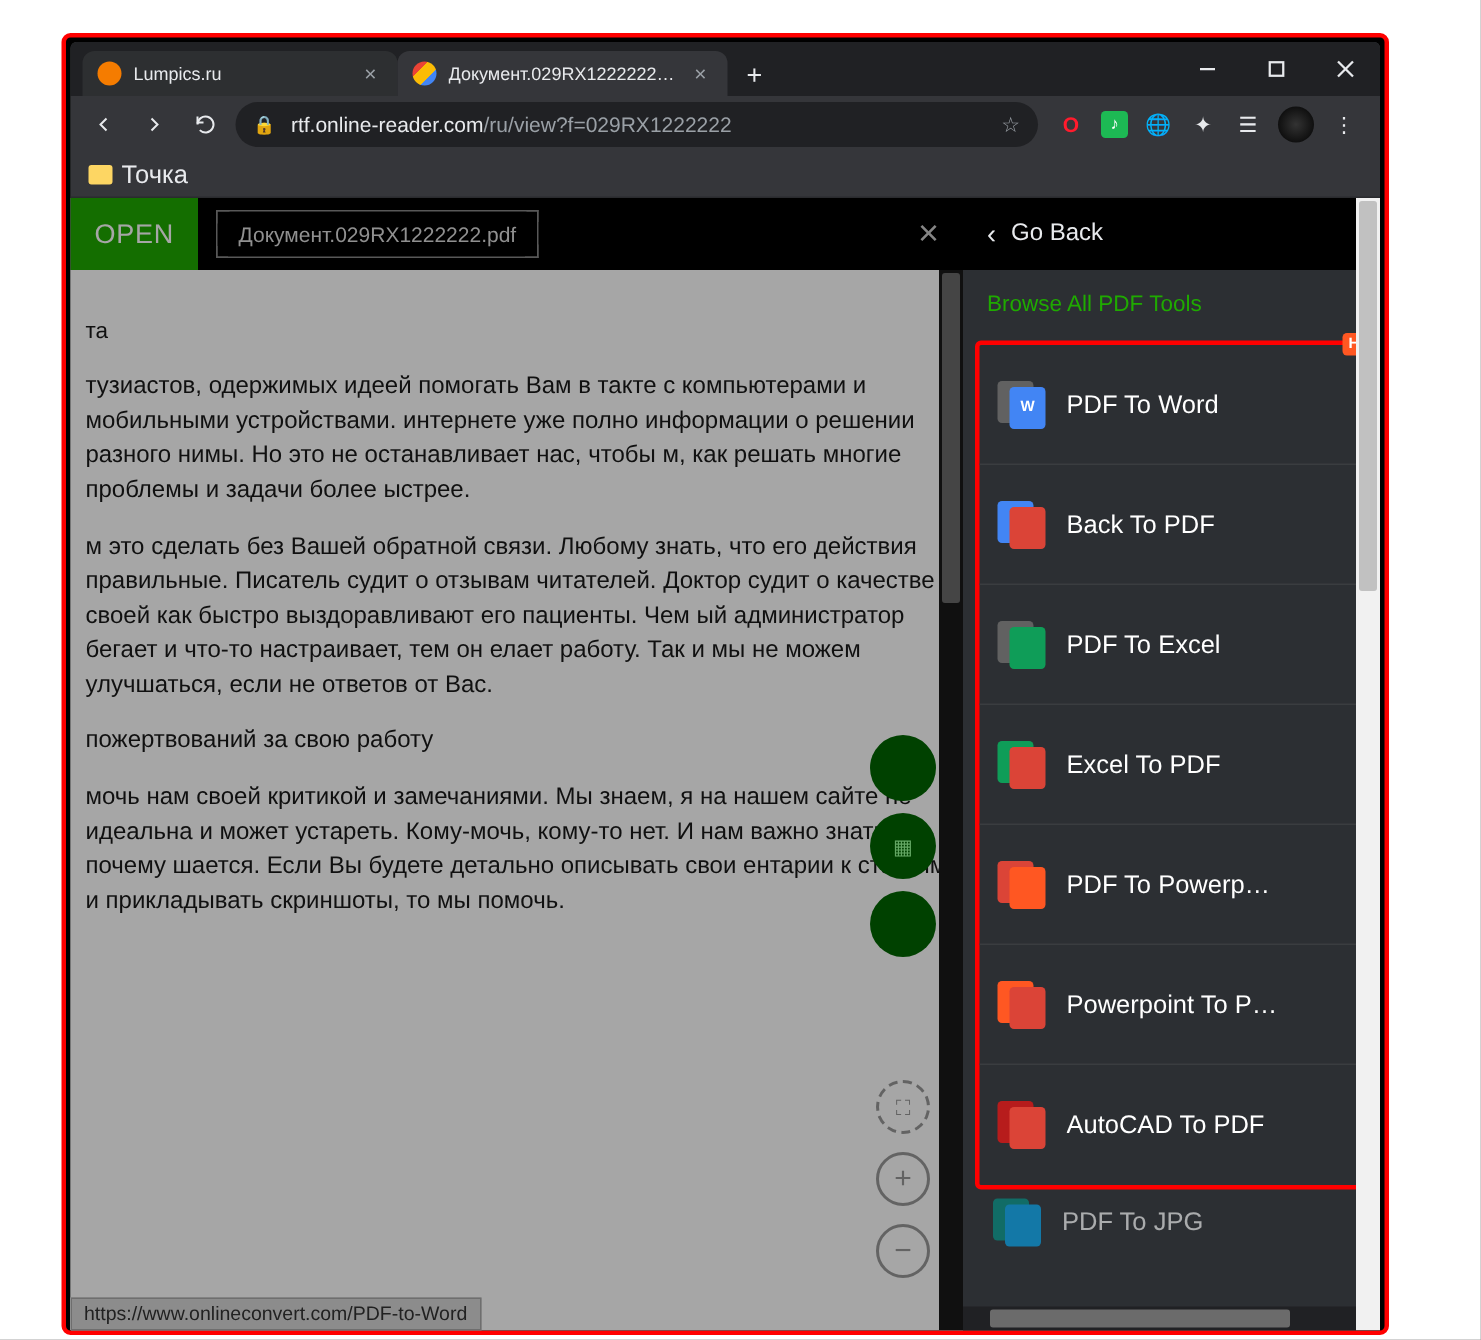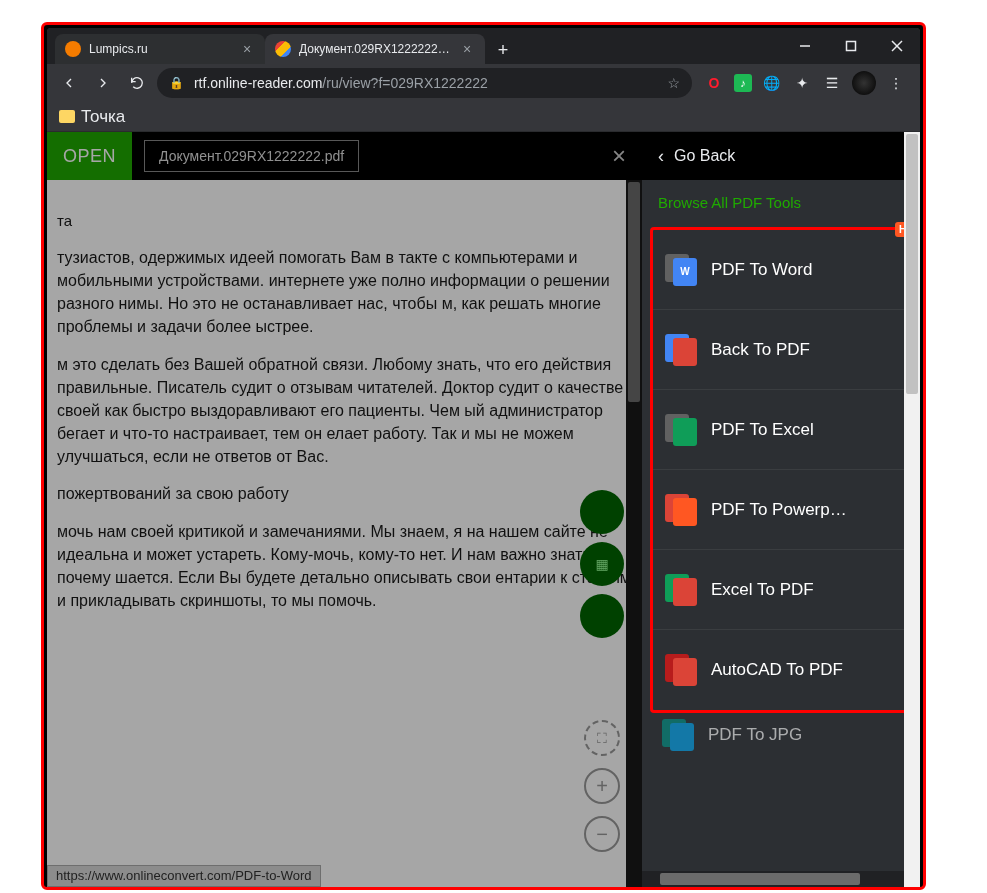--- a/index.html
+++ b/index.html
@@ -246,31 +246,38 @@
           </div>
           <div class="tool-item">
             <div class="tool-icon">
               <div class="back-sheet" style="background:#616161"></div>
               <div class="front-sheet" style="background:#0f9d58"></div>
             </div>
             <div class="tool-label">PDF To Excel</div>
           </div>
           <div class="tool-item">
             <div class="tool-icon">
+              <div class="back-sheet" style="background:#0f9d58"></div>
+              <div class="front-sheet" style="background:#db4437"></div>
+            </div>
+            <div class="tool-label">Excel To PDF</div>
+          </div>
+          <div class="tool-item">
+            <div class="tool-icon">
               <div class="back-sheet" style="background:#db4437"></div>
               <div class="front-sheet" style="background:#ff5722"></div>
             </div>
             <div class="tool-label">PDF To Powerp…</div>
           </div>
           <div class="tool-item">
             <div class="tool-icon">
-              <div class="back-sheet" style="background:#0f9d58"></div>
+              <div class="back-sheet" style="background:#ff5722"></div>
               <div class="front-sheet" style="background:#db4437"></div>
             </div>
-            <div class="tool-label">Excel To PDF</div>
+            <div class="tool-label">Powerpoint To P…</div>
           </div>
           <div class="tool-item">
             <div class="tool-icon">
               <div class="back-sheet" style="background:#b71c1c"></div>
               <div class="front-sheet" style="background:#db4437"></div>
             </div>
             <div class="tool-label">AutoCAD To PDF</div>
           </div>
         </div>
 

